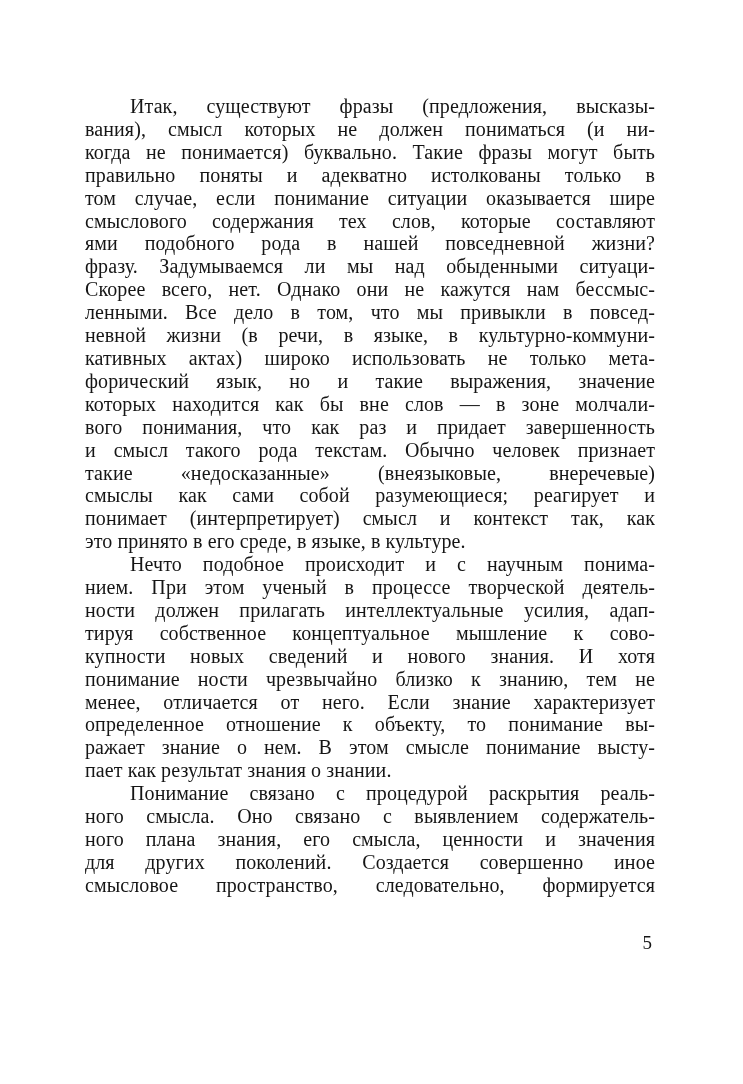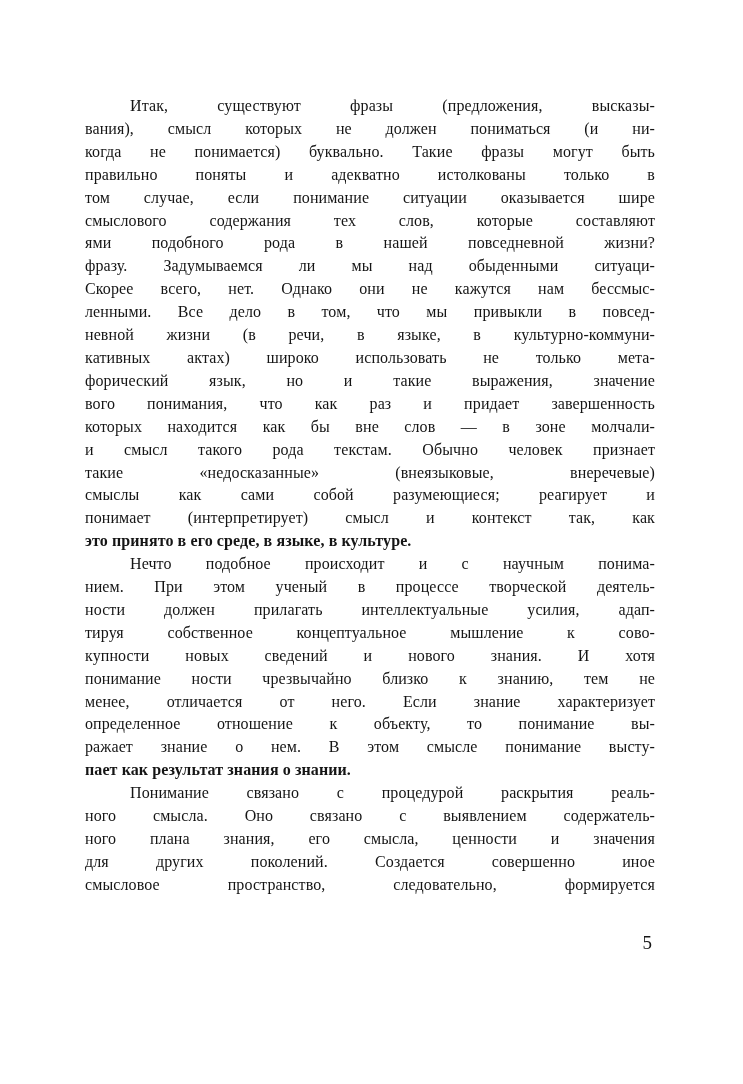--- a/index.html
+++ b/index.html
@@ -21,35 +21,34 @@
     top: 0;
     width: 743px;
     height: 1084px;
     background: #ffffff;
   }
   .text-block {
     position: absolute;
     left: 85px;
     top: 95px;
     width: 570px;
-    font-size: 16px;
+    font-size: 20px;
     line-height: 22.9px;
     letter-spacing: 0.1px;
   }
   .line {
     text-align: justify;
     text-align-last: justify;
     white-space: normal;
   }
   .line.indent {
     text-indent: 45px;
   }
   .line.para-end {
     text-align-last: left;
-    font-weight: bold;
   }
   .page-number {
     position: absolute;
     left: 85px;
     top: 932px;
     width: 570px;
     text-align: right;
     font-size: 19px;
     line-height: 22px;
     padding-right: 3px;
@@ -70,22 +69,22 @@
       <div class="line">правильно поняты и адекватно истолкованы только в</div>
       <div class="line">том случае, если понимание ситуации оказывается шире</div>
       <div class="line">смыслового содержания тех слов, которые составляют</div>
       <div class="line">ями подобного рода в нашей повседневной жизни?</div>
       <div class="line">фразу. Задумываемся ли мы над обыденными ситуаци-</div>
       <div class="line">Скорее всего, нет. Однако они не кажутся нам бессмыс-</div>
       <div class="line">ленными. Все дело в том, что мы привыкли в повсед-</div>
       <div class="line">невной жизни (в речи, в языке, в культурно-коммуни-</div>
       <div class="line">кативных актах) широко использовать не только мета-</div>
       <div class="line">форический язык, но и такие выражения, значение</div>
+      <div class="line">которых находится как бы вне слов — в зоне молчали-</div>
       <div class="line">вого понимания, что как раз и придает завершенность</div>
-      <div class="line">которых находится как бы вне слов — в зоне молчали-</div>
       <div class="line">и смысл такого рода текстам. Обычно человек признает</div>
       <div class="line">такие «недосказанные» (внеязыковые, внеречевые)</div>
       <div class="line">смыслы как сами собой разумеющиеся; реагирует и</div>
       <div class="line">понимает (интерпретирует) смысл и контекст так, как</div>
       <div class="line para-end">это принято в его среде, в языке, в культуре.</div>
     </div>
 
     <div>
       <div class="line indent">Нечто подобное происходит и с научным понима-</div>
       <div class="line">нием. При этом ученый в процессе творческой деятель-</div>

